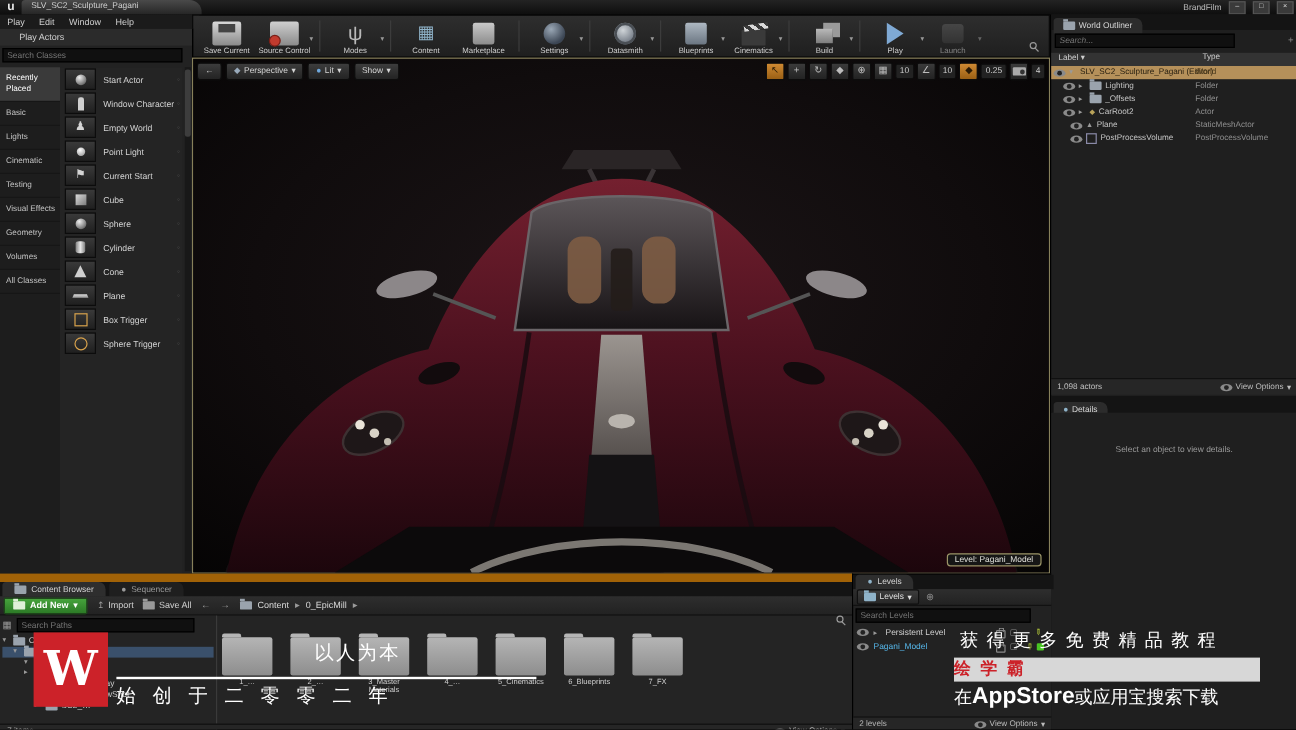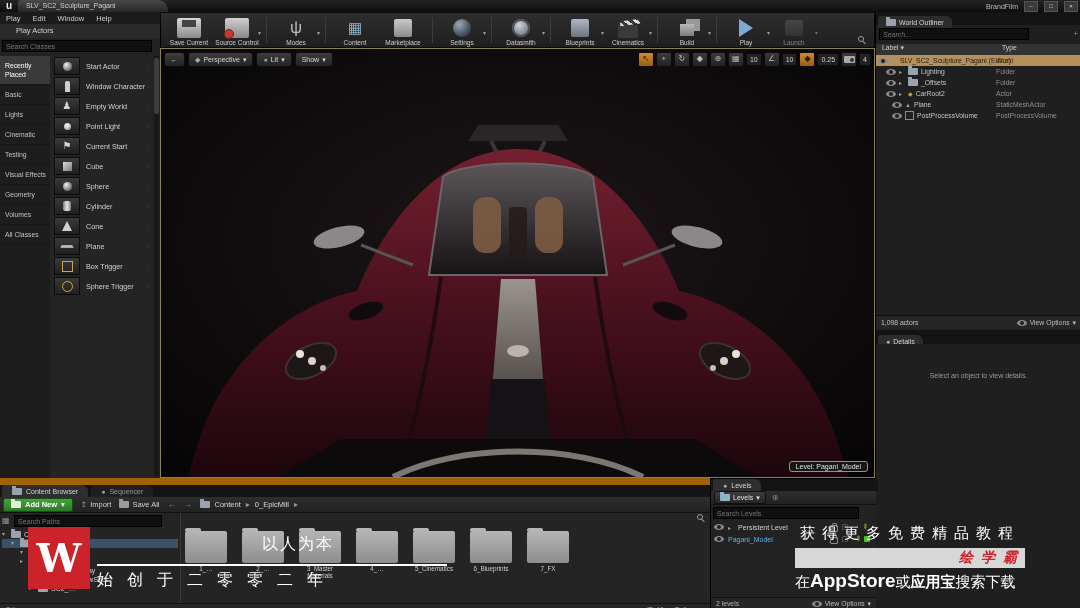--- a/index.html
+++ b/index.html
@@ -153,25 +153,25 @@
   .ic-search:after{content:"";position:absolute;width:4px;height:1px;background:#9a9a9a;transform:rotate(45deg);left:4px;top:6px;}
   
   .wm{z-index:50;}
   .wm-logo{left:28px;top:527px;width:62px;height:62px;background:#cc2229;display:flex;align-items:center;justify-content:center;}
   .wm-logo span{color:#fff;font-size:40px;font-weight:bold;font-family:"DejaVu Serif",serif;line-height:60px;}
   .wm-brand{left:97px;top:526px;font-size:25px;color:#fff;letter-spacing:3px;font-weight:bold;white-space:nowrap;}
   .wm-slogan{left:262px;top:534px;font-size:16px;color:#fff;letter-spacing:2px;white-space:nowrap;}
   .wm-line{left:97px;top:564px;width:350px;height:2px;background:#fff;}
   .wm-since{left:97px;top:570px;font-size:16px;color:#fff;letter-spacing:14px;white-space:nowrap;}
   .wm-promo{left:800px;top:524px;font-size:15px;color:#fff;letter-spacing:7px;white-space:nowrap;}
-  .wm-bar{left:795px;top:548px;width:230px;height:20px;background:#d7d7d7;display:flex;align-items:center;justify-content:flex-end;font-style:italic;}
+  .wm-bar{left:795px;top:548px;width:255px;height:20px;background:#d7d7d7;display:flex;align-items:center;justify-content:flex-start;}
   .wm-app{color:#cc2229;font-size:14px;font-weight:bold;letter-spacing:8px;}
   .wm-dl{left:795px;top:570px;font-size:15px;color:#fff;white-space:nowrap;display:flex;align-items:baseline;}
   .wm-dl .big{font-size:19px;font-weight:bold;letter-spacing:0;}
-  .wm-dl .bold{font-weight:bold;}
+  .wm-dl .bold{font-weight:normal;}
 </style>
 </head>
 <body>
 
 <div id="app">
 
   <div class="p titlebar">
     <div class="p ulogo">u</div>
     <div class="p doc-tab">SLV_SC2_Sculpture_Pagani</div>
     <div class="p tb-right">

